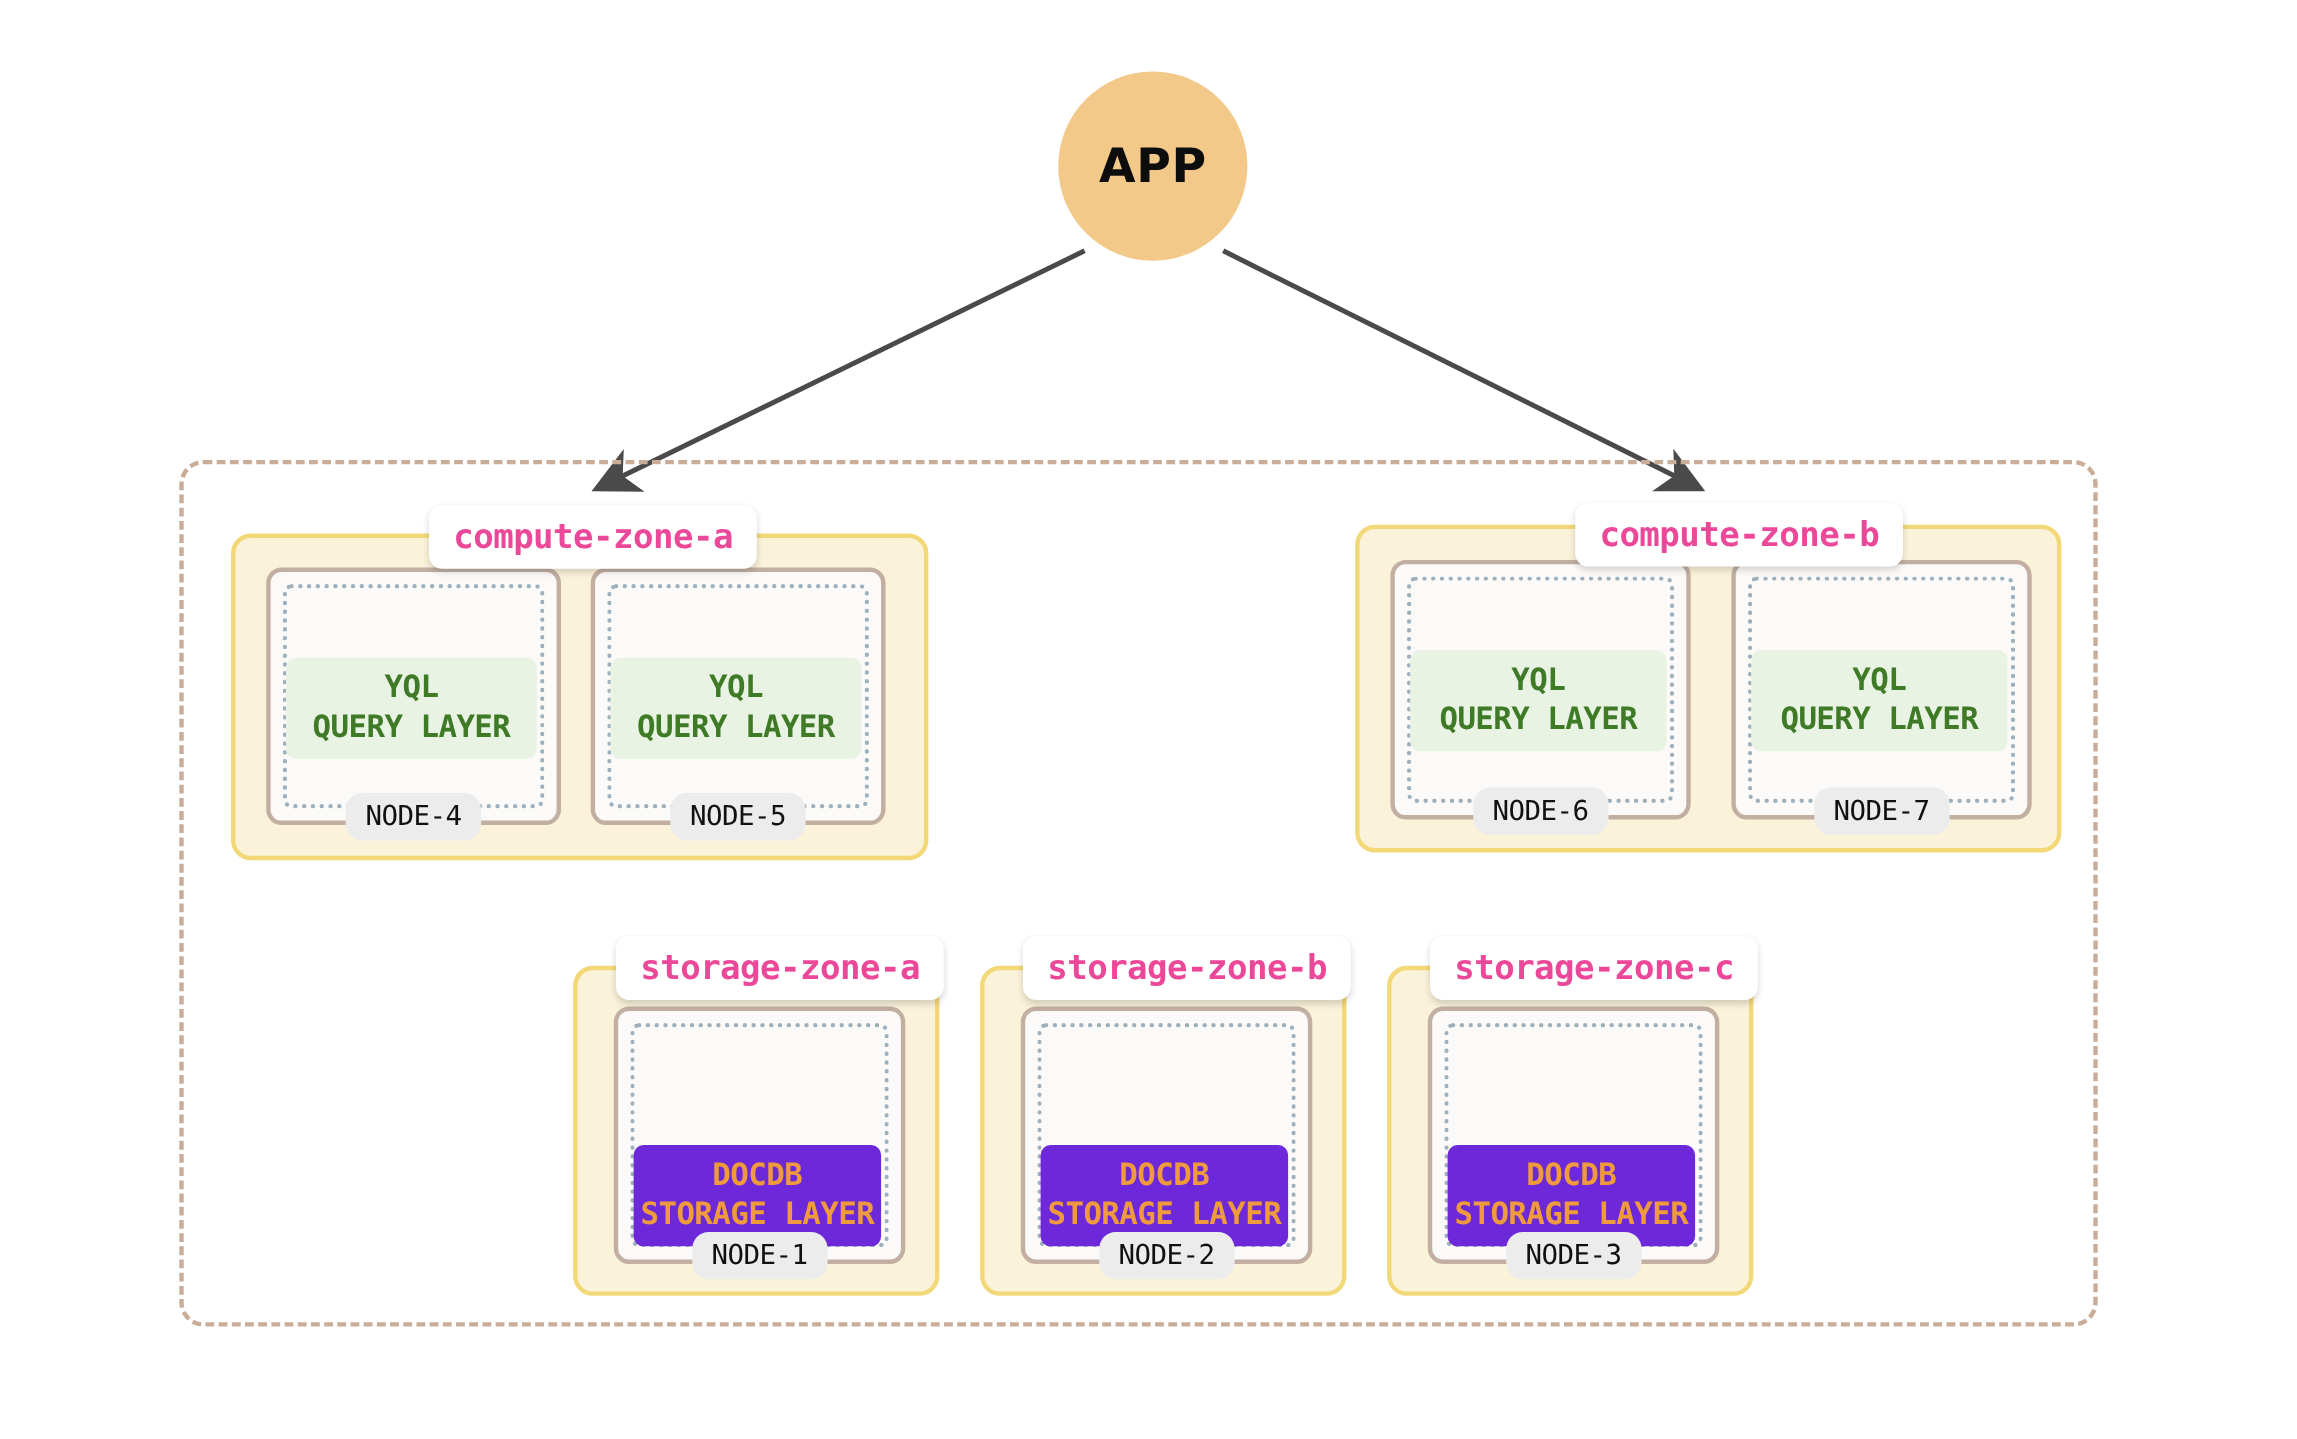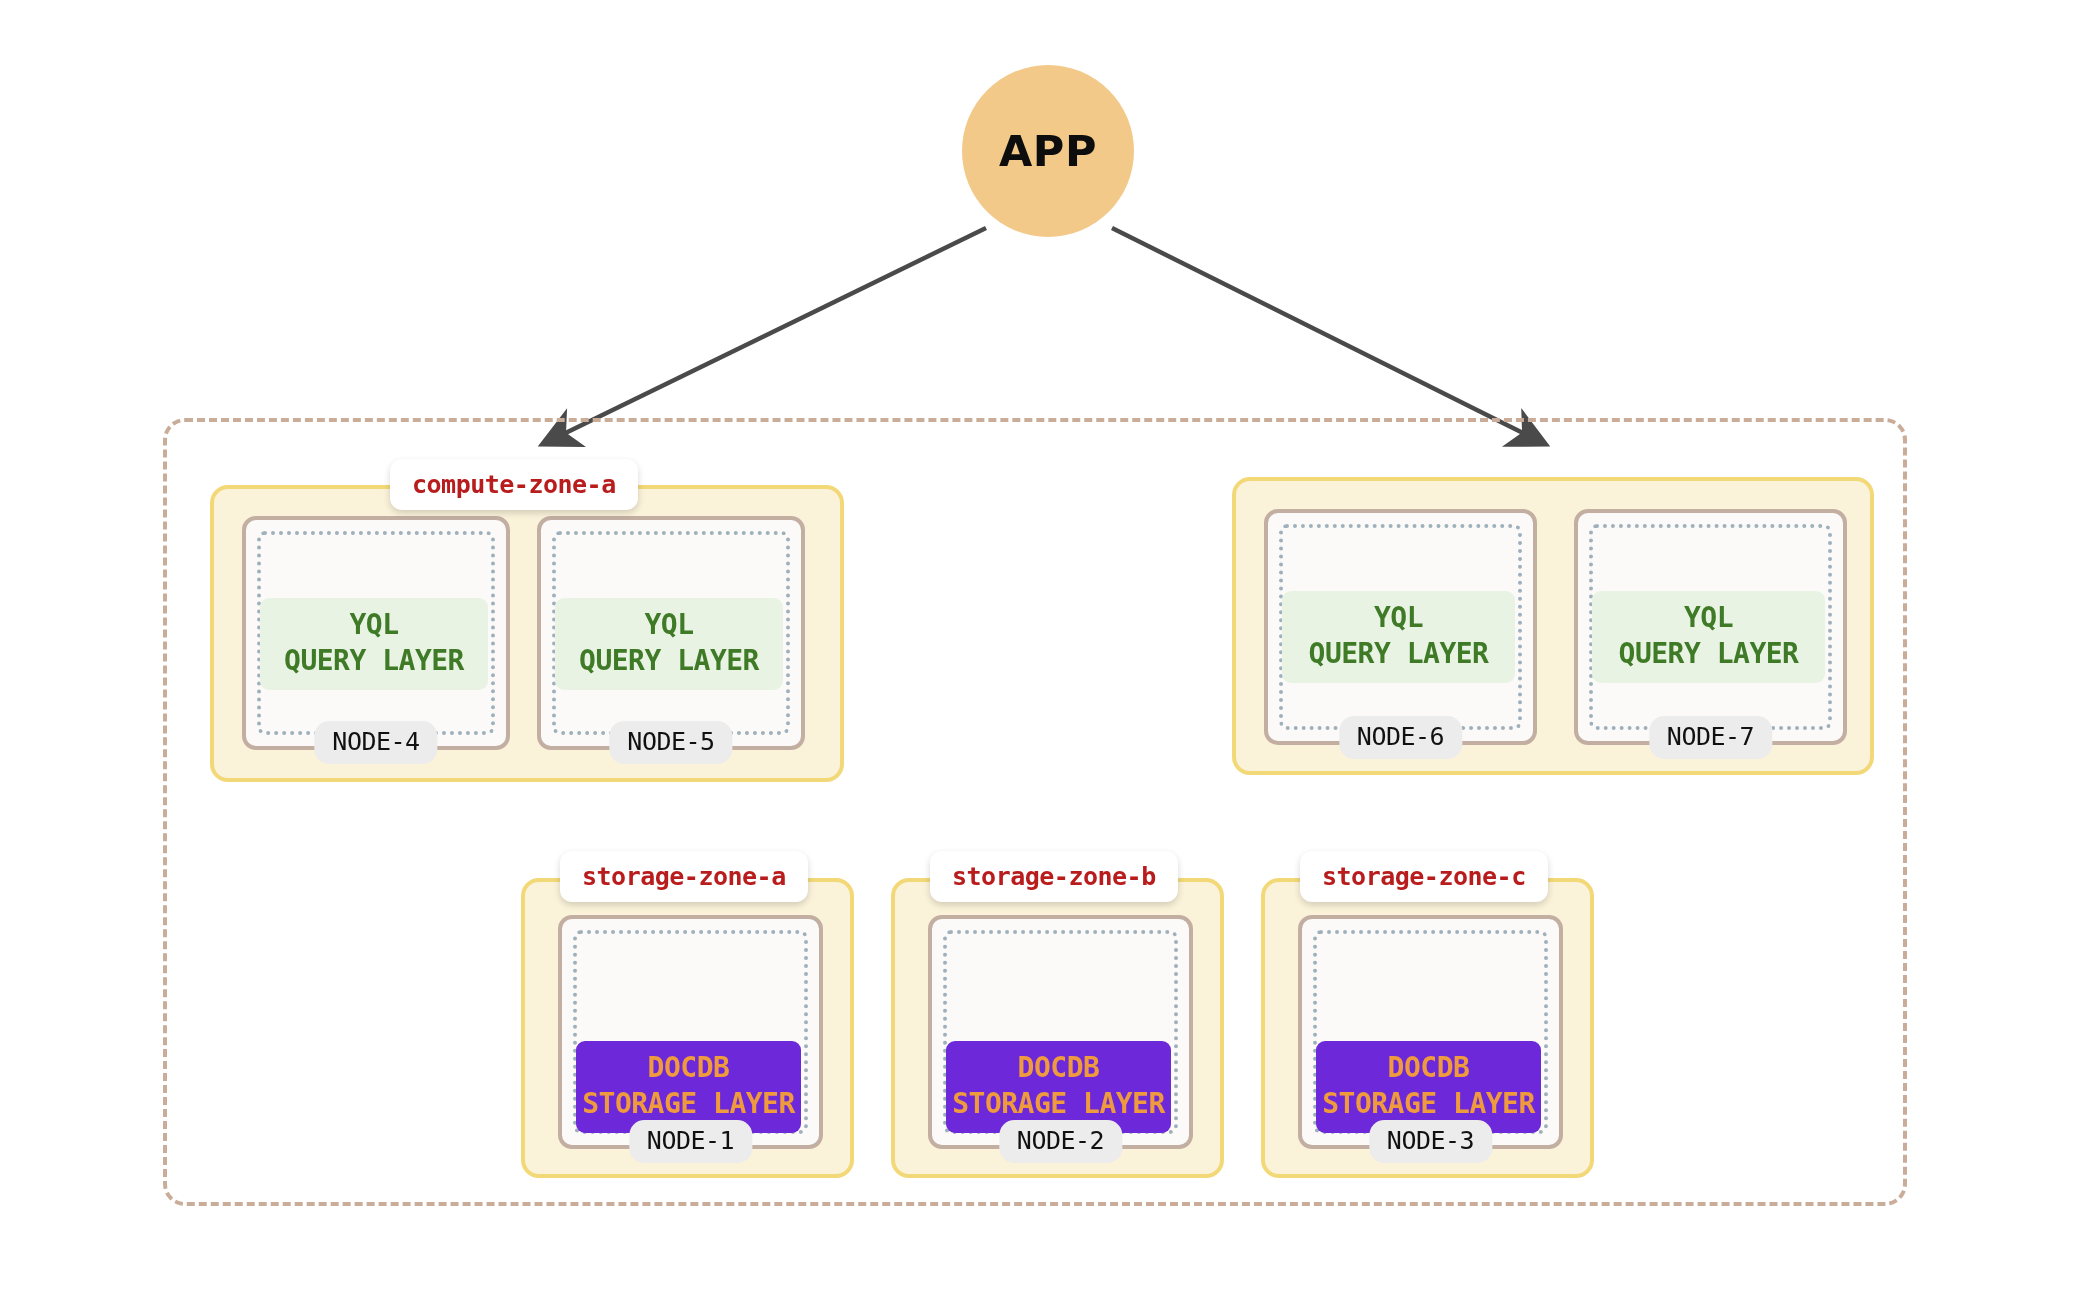--- a/index.html
+++ b/index.html
@@ -71,23 +71,23 @@
     border: 4px solid #f3d878;
     border-radius: 18px;
     box-sizing: border-box;
   }
   .zone-label {
     position: absolute;
     background: #ffffff;
     border-radius: 12px;
     box-shadow: 0 3px 7px rgba(0,0,0,0.16);
     padding: 11px 22px;
-    font-size: 25px;
+    font-size: 31px;
     font-weight: 700;
-    color: #b91c1c;
+    color: #ec4899;
     white-space: nowrap;
     letter-spacing: -0.5px;
     z-index: 6;
   }
 
   
   .node {
     position: absolute;
     background: #fbfaf8;
     border: 4px solid #c3aea2;
@@ -193,20 +193,21 @@
     </div>
     <div class="node" style="left:338px; top:28px; width:273px; height:236px;">
       <div class="node-inner-dash"></div>
       <div class="layer-badge yql" style="top:78px;">
         <div>YQL</div>
         <div>QUERY LAYER</div>
       </div>
       <div class="node-pill">NODE-7</div>
     </div>
   </div>
+  <div class="zone-label" style="left:1432px; top:457px;">compute-zone-b</div>
 
   <div class="zone" style="left:521px; top:878px; width:333px; height:300px;">
     <div class="node" style="left:33px; top:33px; width:265px; height:234px;">
       <div class="node-inner-dash"></div>
       <div class="layer-badge docdb" style="top:122px;">
         <div>DOCDB</div>
         <div>STORAGE LAYER</div>
       </div>
       <div class="node-pill">NODE-1</div>
     </div>

